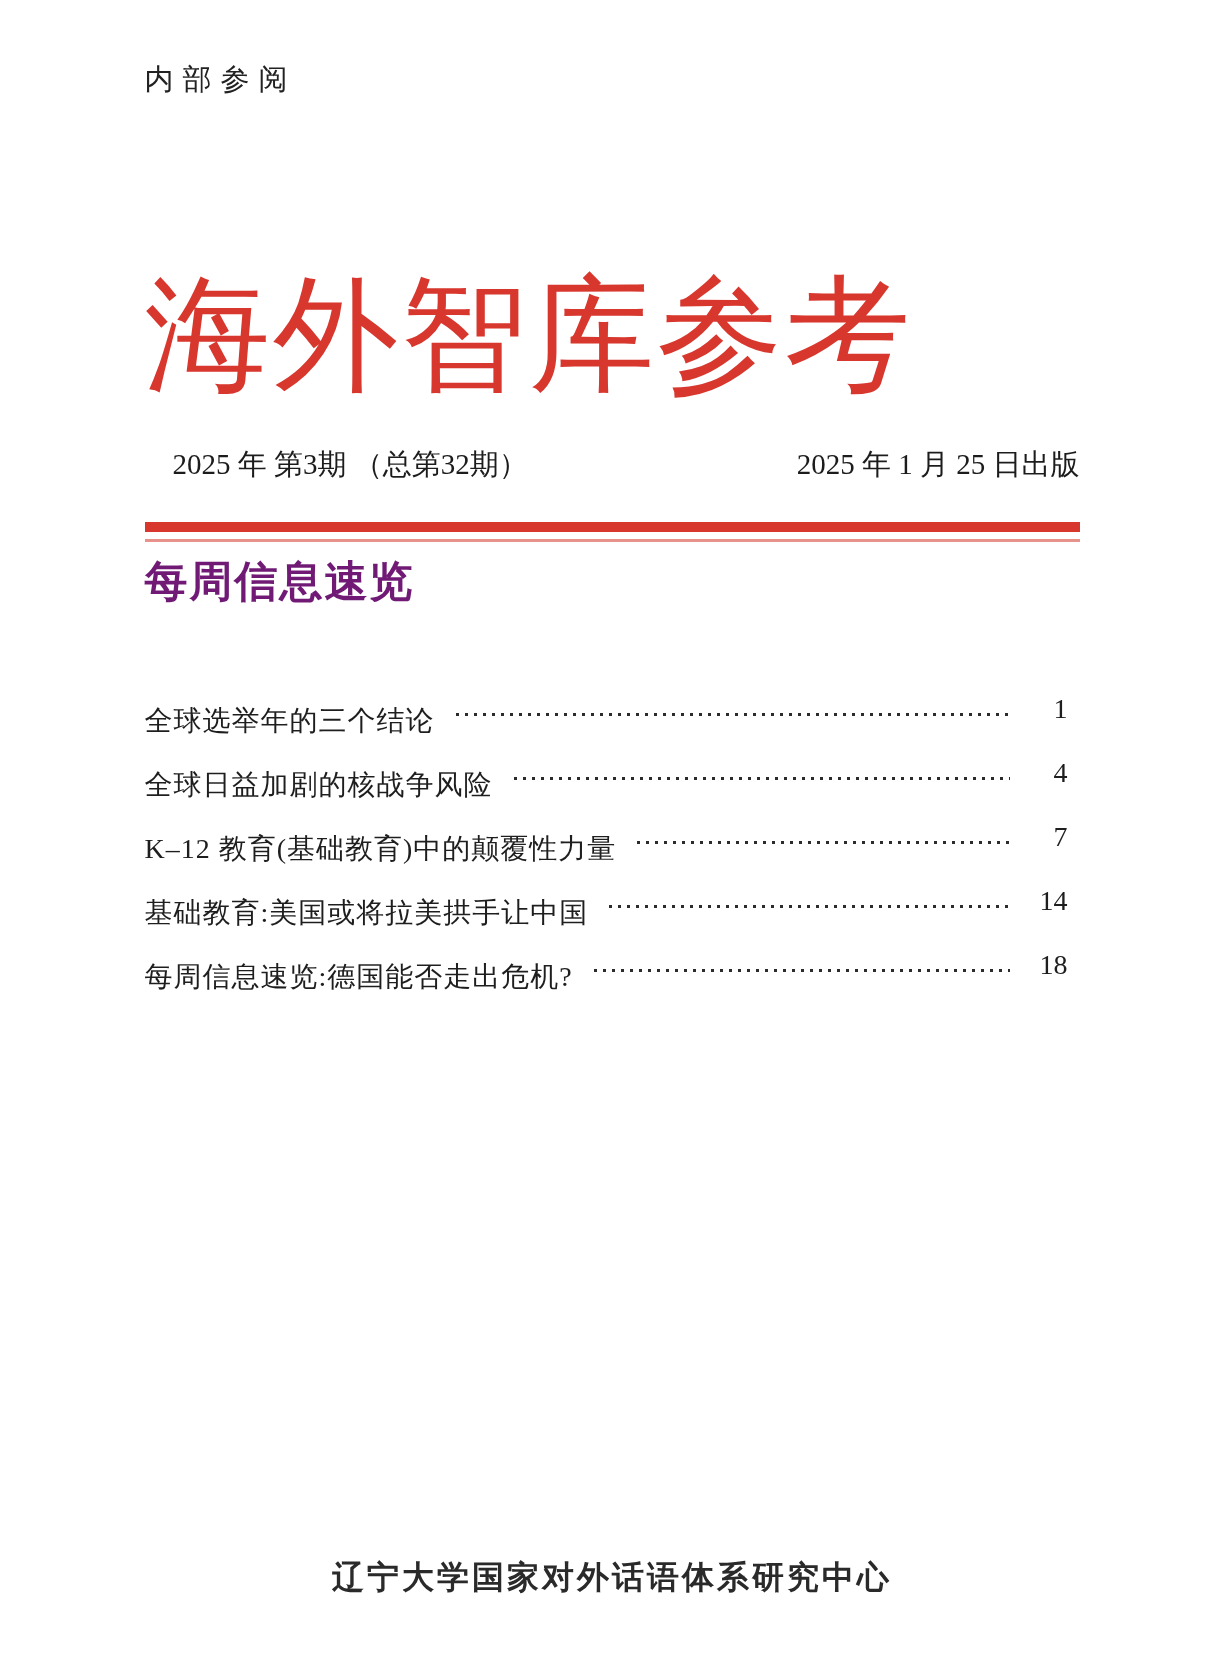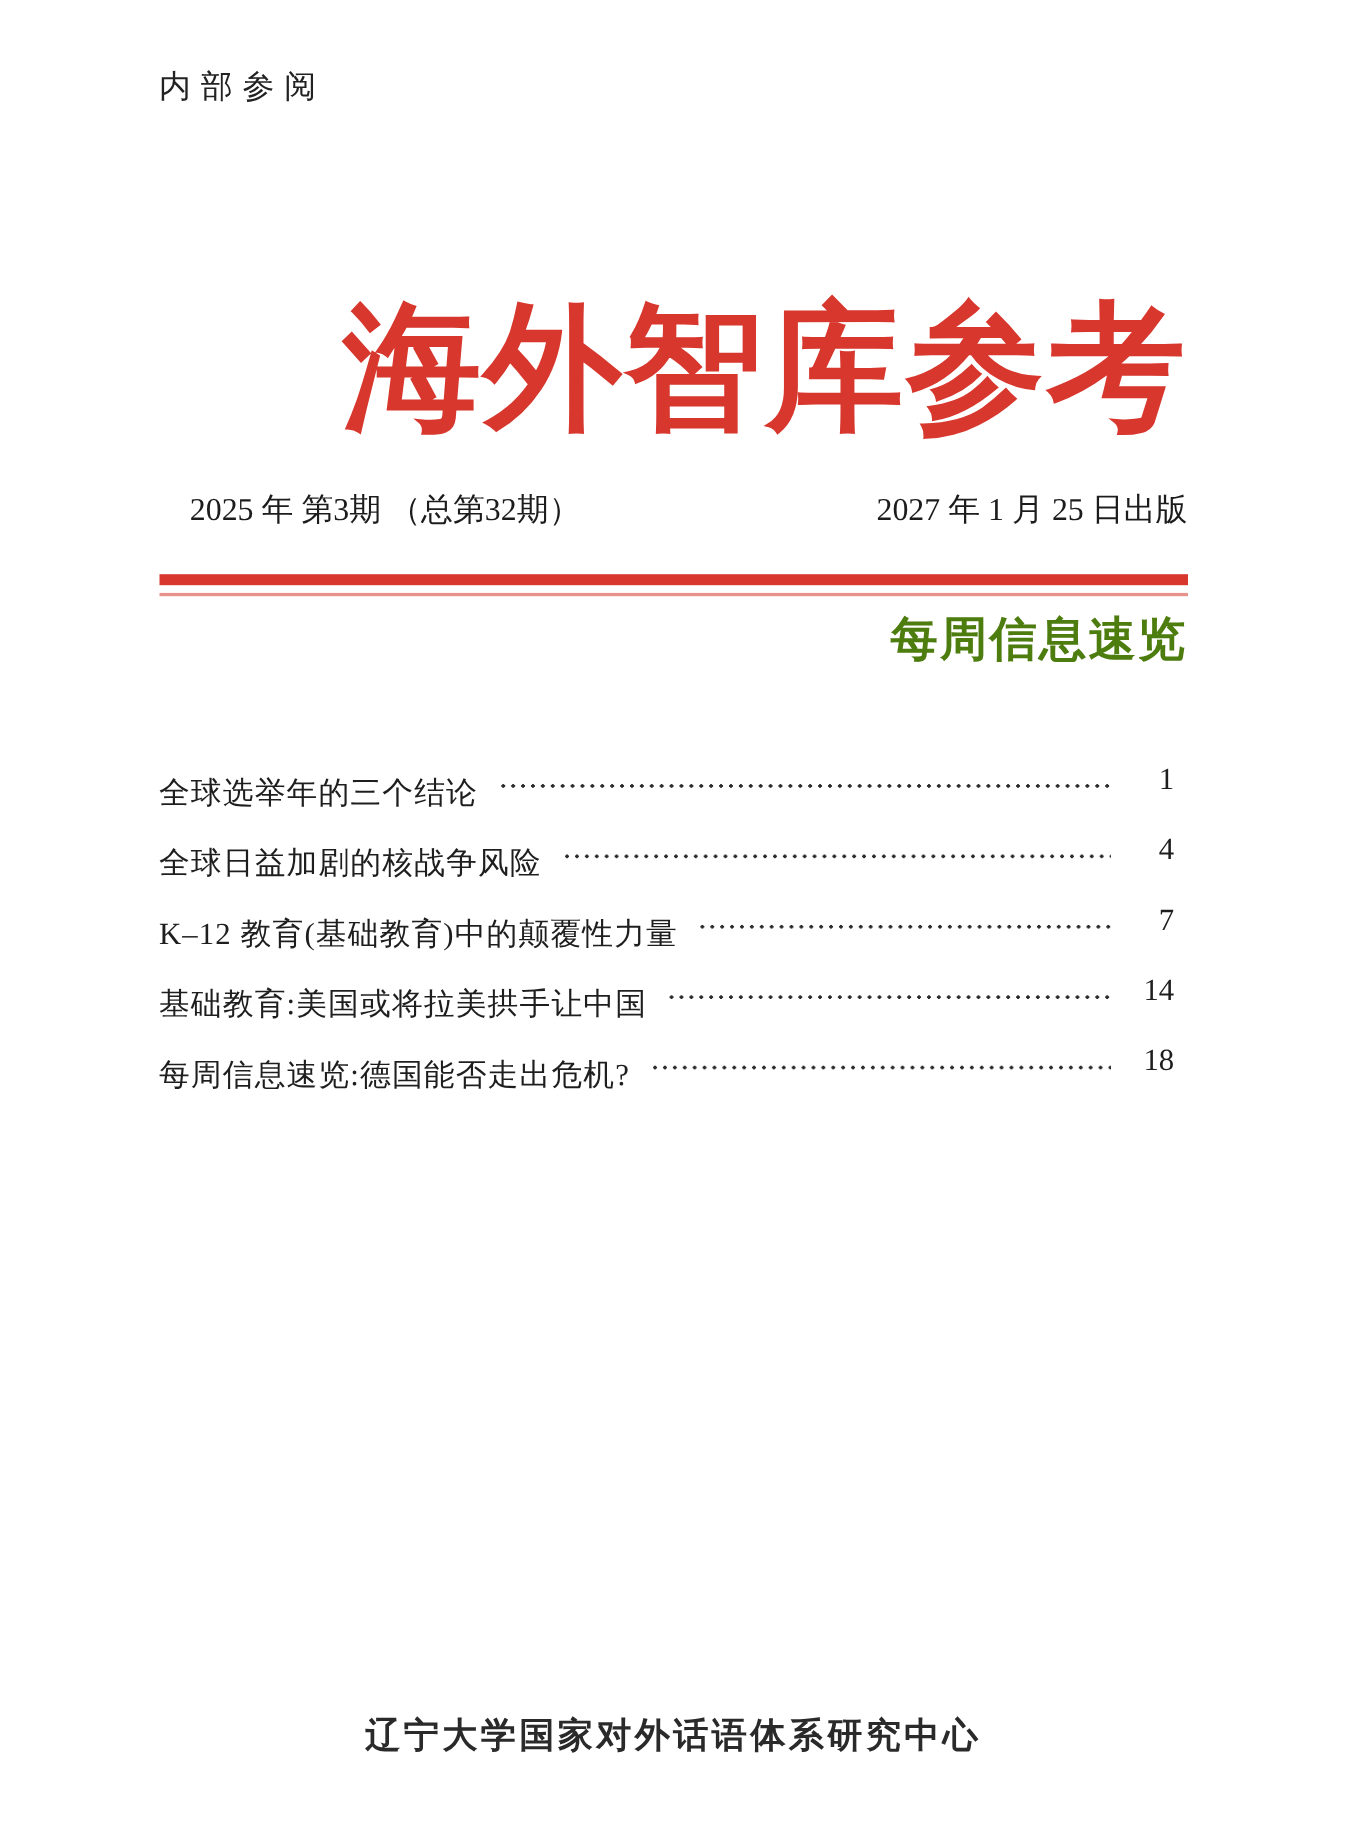--- a/index.html
+++ b/index.html
@@ -27,23 +27,23 @@
     margin-top: 58px;
     text-align: left;
     padding-right: 20px;
     font-size: 29px;
     letter-spacing: 9px;
     color: #222222;
     line-height: 1.45;
   }
   .main-title {
     margin: 160px 0 0 0;
-    text-align: right;
+    text-align: left;
     font-size: 126px;
-    font-weight: 700;
+    font-weight: 400;
     color: var(--accent-red, #da3327);
     letter-spacing: 2px;
     line-height: 1.2;
     white-space: nowrap;
   }
   .issue-row {
     margin-top: 36px;
     display: flex;
     justify-content: space-between;
     align-items: baseline;
@@ -57,25 +57,25 @@
     height: 10px;
     background: var(--accent-red, #d8372e);
   }
   .rule-thin {
     margin-top: 7px;
     height: 3px;
     background: var(--rule-thin, #e8928c);
   }
   .section-title {
     margin: 16px 0 0 0;
-    text-align: right;
+    text-align: left;
     font-family: "Liberation Sans", "DejaVu Sans", sans-serif;
     font-size: 43px;
     font-weight: 700;
-    color: #4d7c0f;
+    color: #701a75;
     letter-spacing: 2px;
     line-height: 1.1;
   }
   .toc {
     margin-top: 72px;
   }
   .toc-row {
     display: flex;
     align-items: center;
     height: 64px;
@@ -121,21 +121,21 @@
 
 <div class="page">
   <div class="content">
 
     <div class="classification">内部参阅</div>
 
     <h1 class="main-title">海外智库参考</h1>
 
     <div class="issue-row">
       <span>2025 年  第3期  （总第32期）</span>
-      <span>2027 年 1 月 25 日出版</span>
+      <span>2025 年 1 月 25 日出版</span>
     </div>
 
     <div class="rule-thick"></div>
     <div class="rule-thin"></div>
 
     <h2 class="section-title">每周信息速览</h2>
 
     <div class="toc">
 
       <div class="toc-row">

